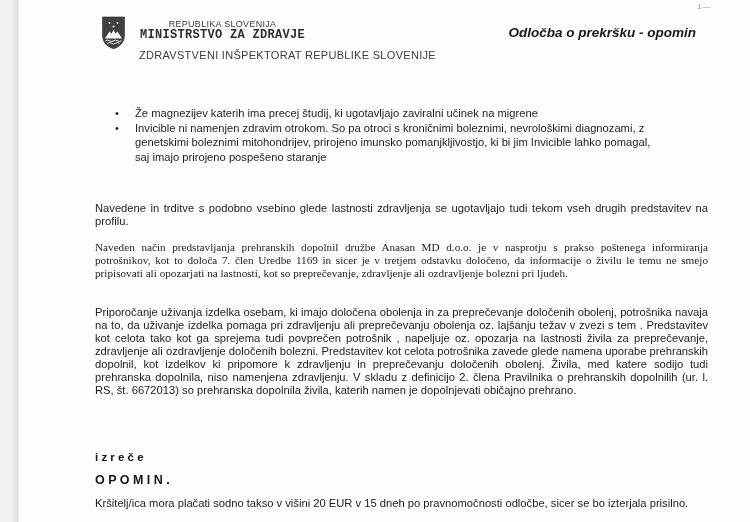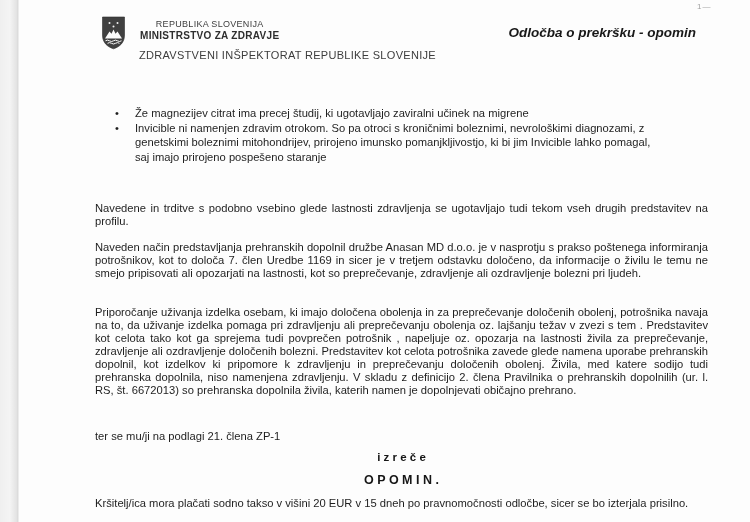--- a/index.html
+++ b/index.html
@@ -15,47 +15,47 @@
 
   .corner-mark {
     position:absolute; left:697px; top:2px; font-size:8px; color:#8a8a8a;
     letter-spacing:1px; opacity:.8;
   }
 
   
   .logo { position:absolute; left:100px; top:16px; width:27px; height:34px; }
   .hdr-lines { position:absolute; left:140px; top:19px; line-height:11px;text-align:center; }
   .hdr-republic { font-size:9px; color:#3c3c3c; letter-spacing:.3px; }
-  .hdr-ministry { font-size:10px; font-weight:bold; color:#2e2e2e; letter-spacing:.3px; }
+  .hdr-ministry { font-size:12px; font-weight:bold; color:#2e2e2e; letter-spacing:.3px;font-family:Liberation Mono, monospace; }
   .hdr-inspectorate {
     position:absolute; left:139px; top:49px; font-size:11px; color:#3c3c3c; letter-spacing:.3px;
   }
   .doc-title {
     position:absolute; right:54px; top:25px; font-size:13.5px; font-weight:bold;
     font-style:italic; color:#181818;
   }
 
   
   .bullets { position:absolute; left:115px; top:106px; width:552px; }
   .bullet { display:flex; font-size:11.2px; line-height:14.6px; color:#1e1e1e; }
   .bullet .dot { flex:none; width:20px; font-size:11.2px; }
 
   
   .para {
     position:absolute; left:95px; width:613px; font-size:11.2px; line-height:13px;
     text-align:justify; color:#1e1e1e;
   }
   .p1 { top:202px; }
-  .p2 { top:241px; }
+  .p2 { top:241px;font-family:Liberation Serif, serif; }
   .p3 { top:306px; }
   .p4 { top:430px; text-align:left; }
   .p5 { top:497px; }
 
   .center-line {
-    position:absolute; left:95px; width:613px; text-align:center;
+    position:absolute; left:95px; width:613px; 
     font-weight:bold; color:#161616;
   }
   .pronounce { top:451px; font-size:11.5px; }
   .warning   { top:473px; font-size:12.5px; }
 </style>
 </head>
 <body>
 
 <div class="page">
 
@@ -79,31 +79,30 @@
     <div class="hdr-republic">REPUBLIKA SLOVENIJA</div>
     <div class="hdr-ministry">MINISTRSTVO ZA ZDRAVJE</div>
   </div>
   <div class="hdr-inspectorate">ZDRAVSTVENI INŠPEKTORAT REPUBLIKE SLOVENIJE</div>
 
   <div class="doc-title">Odločba o prekršku - opomin</div>
 
   <div class="bullets">
     <div class="bullet">
       <span class="dot">•</span>
-      <span>Že magnezijev citrat ima precej študij, ki ugotavljajo zaviralni učinek na migrene</span>
+      <span>Že magnezijev katerih ima precej študij, ki ugotavljajo zaviralni učinek na migrene</span>
     </div>
     <div class="bullet">
       <span class="dot">•</span>
       <span>Invicible ni namenjen zdravim otrokom. So pa otroci s kroničnimi boleznimi, nevrološkimi diagnozami, z genetskimi boleznimi mitohondrijev, prirojeno imunsko pomanjkljivostjo, ki bi jim Invicible lahko pomagal, saj imajo prirojeno pospešeno staranje</span>
     </div>
   </div>
 
   <p class="para p1">Navedene in trditve  s podobno vsebino glede lastnosti zdravljenja se ugotavljajo tudi tekom vseh drugih predstavitev na profilu.</p>
   <p class="para p2">Naveden način predstavljanja prehranskih dopolnil družbe Anasan MD d.o.o. je v nasprotju s prakso poštenega informiranja potrošnikov, kot to določa 7. člen  Uredbe 1169 in sicer je v tretjem odstavku določeno, da informacije o živilu le temu ne smejo pripisovati ali opozarjati na lastnosti, kot so preprečevanje, zdravljenje ali ozdravljenje bolezni pri ljudeh.</p>
   <p class="para p3">Priporočanje uživanja izdelka osebam, ki imajo določena obolenja  in za preprečevanje določenih obolenj, potrošnika navaja na to, da uživanje izdelka pomaga pri zdravljenju ali preprečevanju obolenja oz. lajšanju težav v zvezi s tem . Predstavitev kot celota tako kot ga sprejema tudi povprečen potrošnik , napeljuje oz. opozarja na lastnosti živila za preprečevanje, zdravljenje ali ozdravljenje določenih bolezni. Predstavitev kot celota potrošnika zavede glede namena uporabe prehranskih dopolnil, kot izdelkov ki pripomore k zdravljenju in preprečevanju določenih obolenj. Živila, med katere sodijo tudi prehranska dopolnila, niso namenjena zdravljenju. V skladu z definicijo 2. člena Pravilnika o prehranskih dopolnilih (ur. l. RS, št. 6672013)  so prehranska dopolnila živila, katerih namen je  dopolnjevati običajno prehrano.</p>
-  <p class="para p4">ter se mu/ji na podlagi 21. člena ZP-1</p>
 
   <div class="center-line pronounce">i z r e č e</div>
   <div class="center-line warning">O P O M I N .</div>
 
   <p class="para p5">Kršitelj/ica mora plačati sodno takso v višini 20 EUR v 15 dneh po pravnomočnosti odločbe, sicer se bo izterjala prisilno.</p>
 
 </div>
 
 </body></html>

